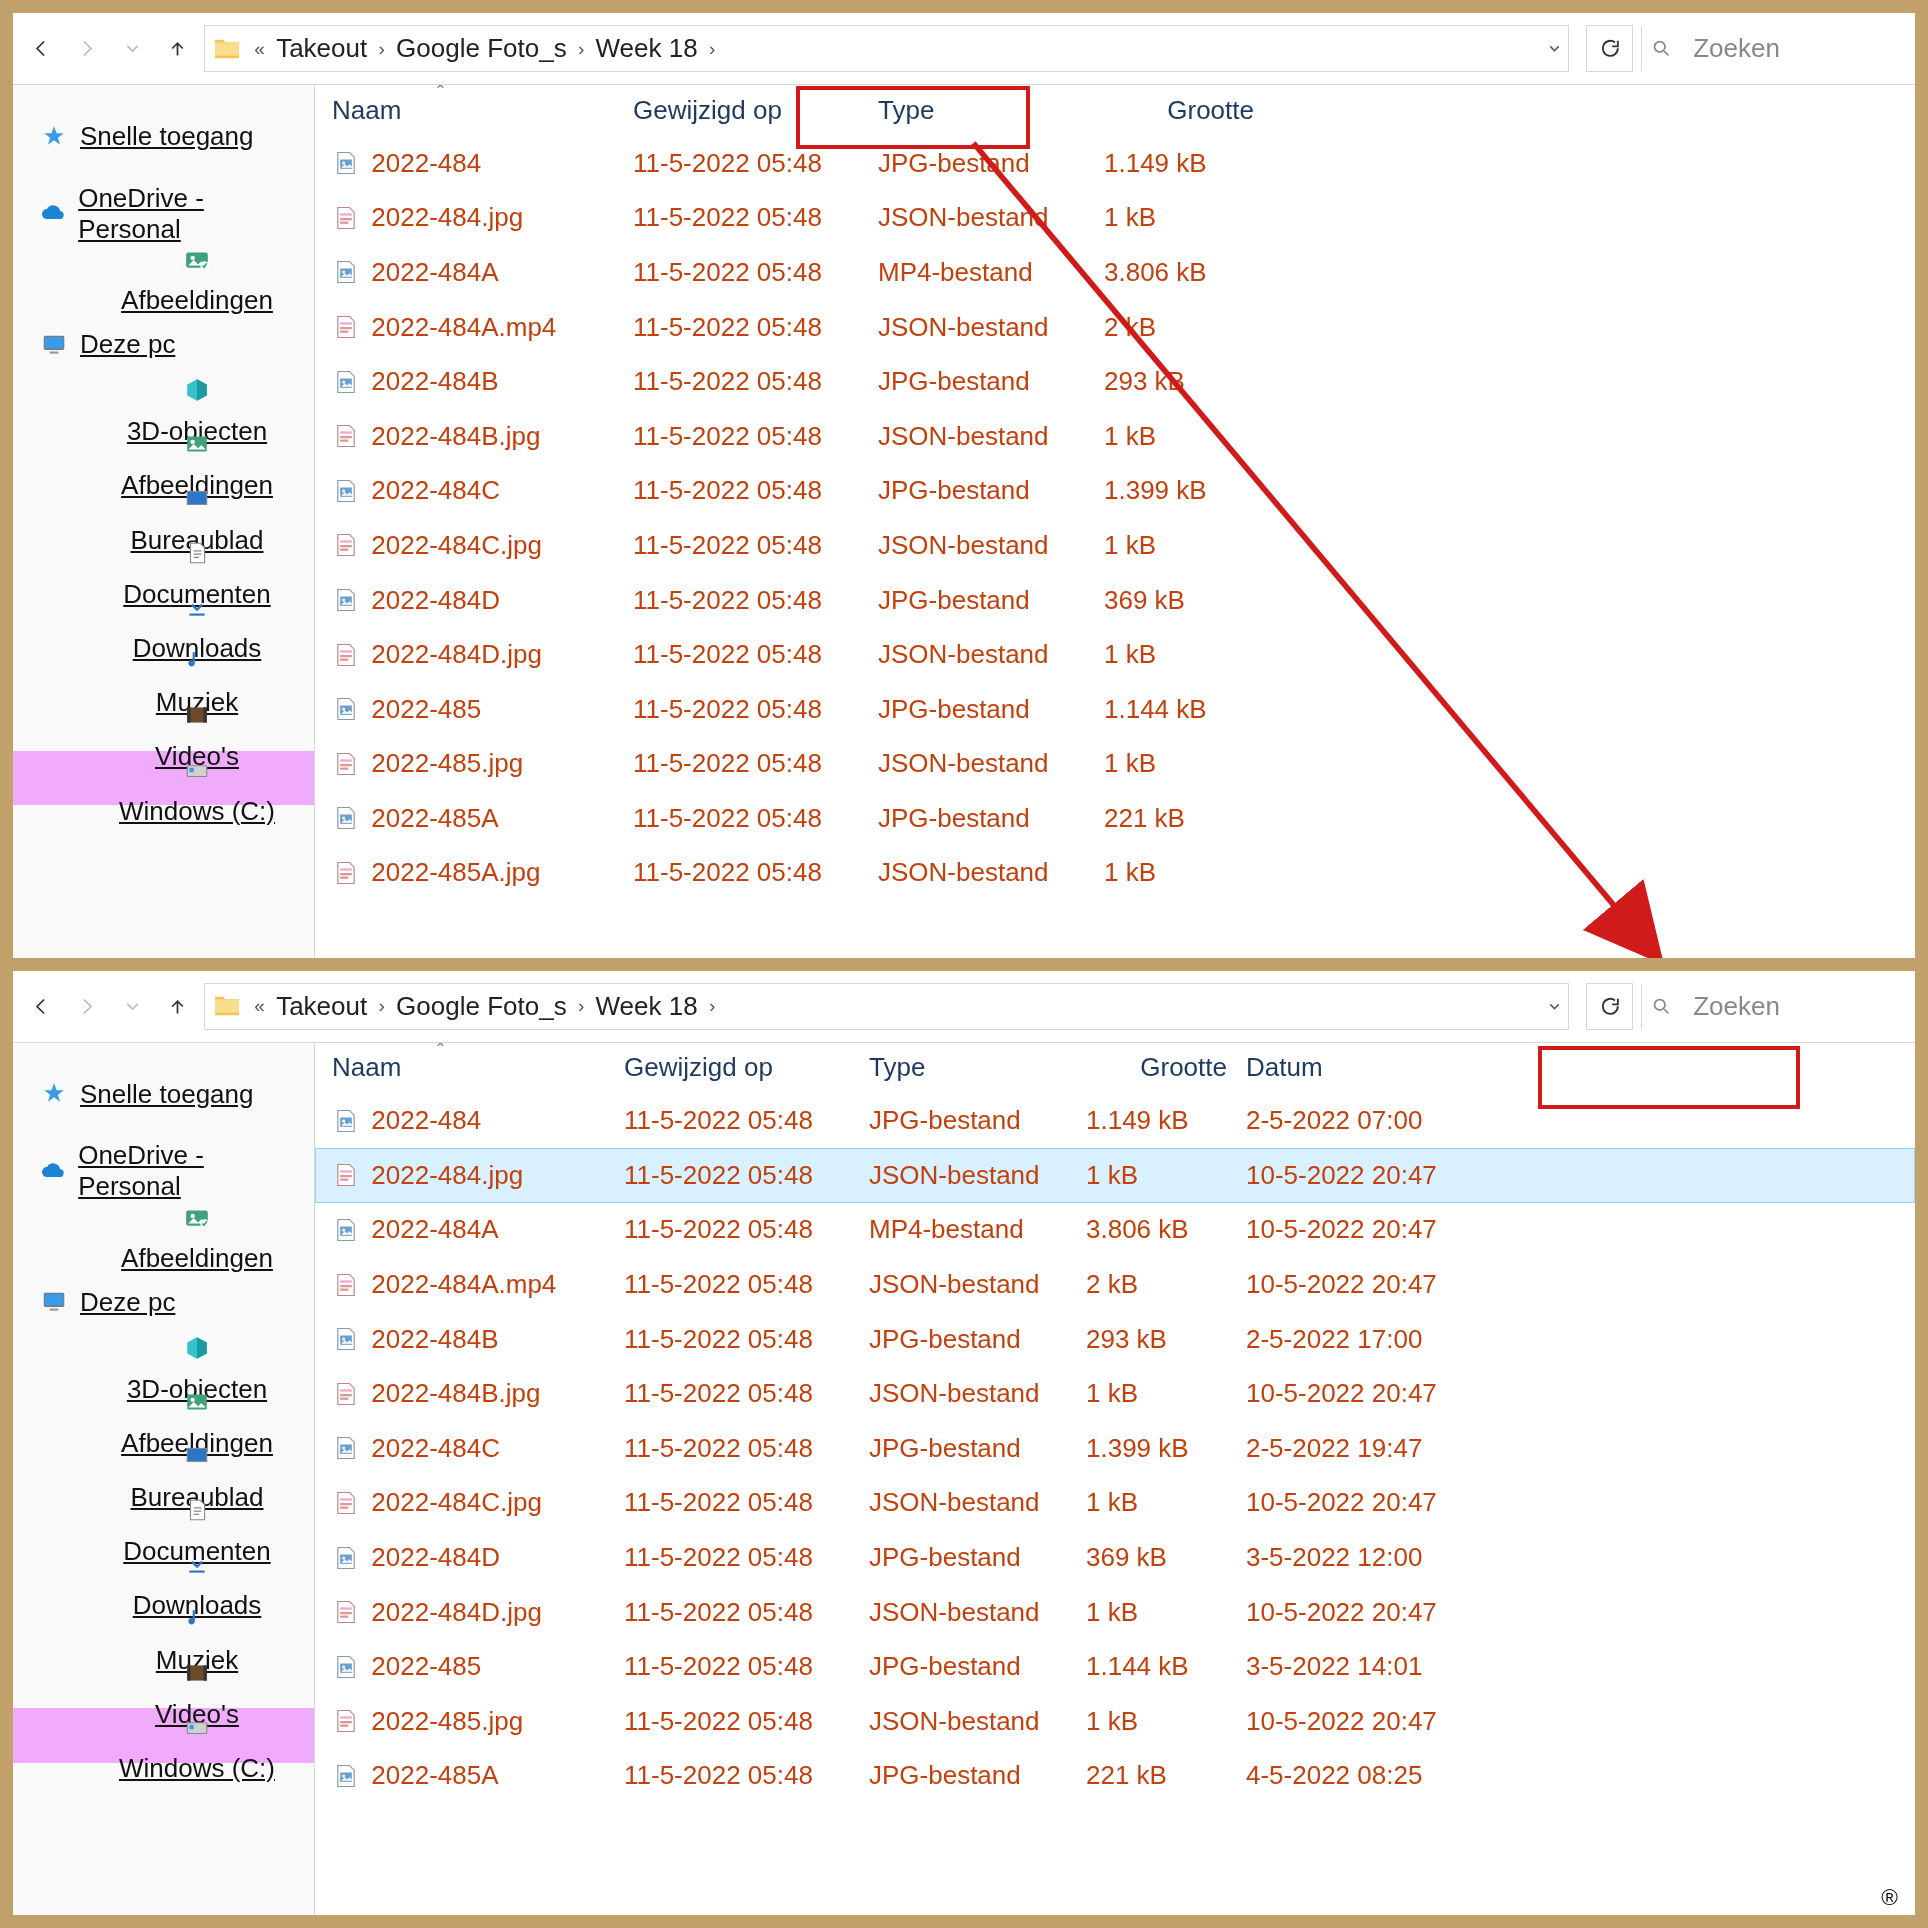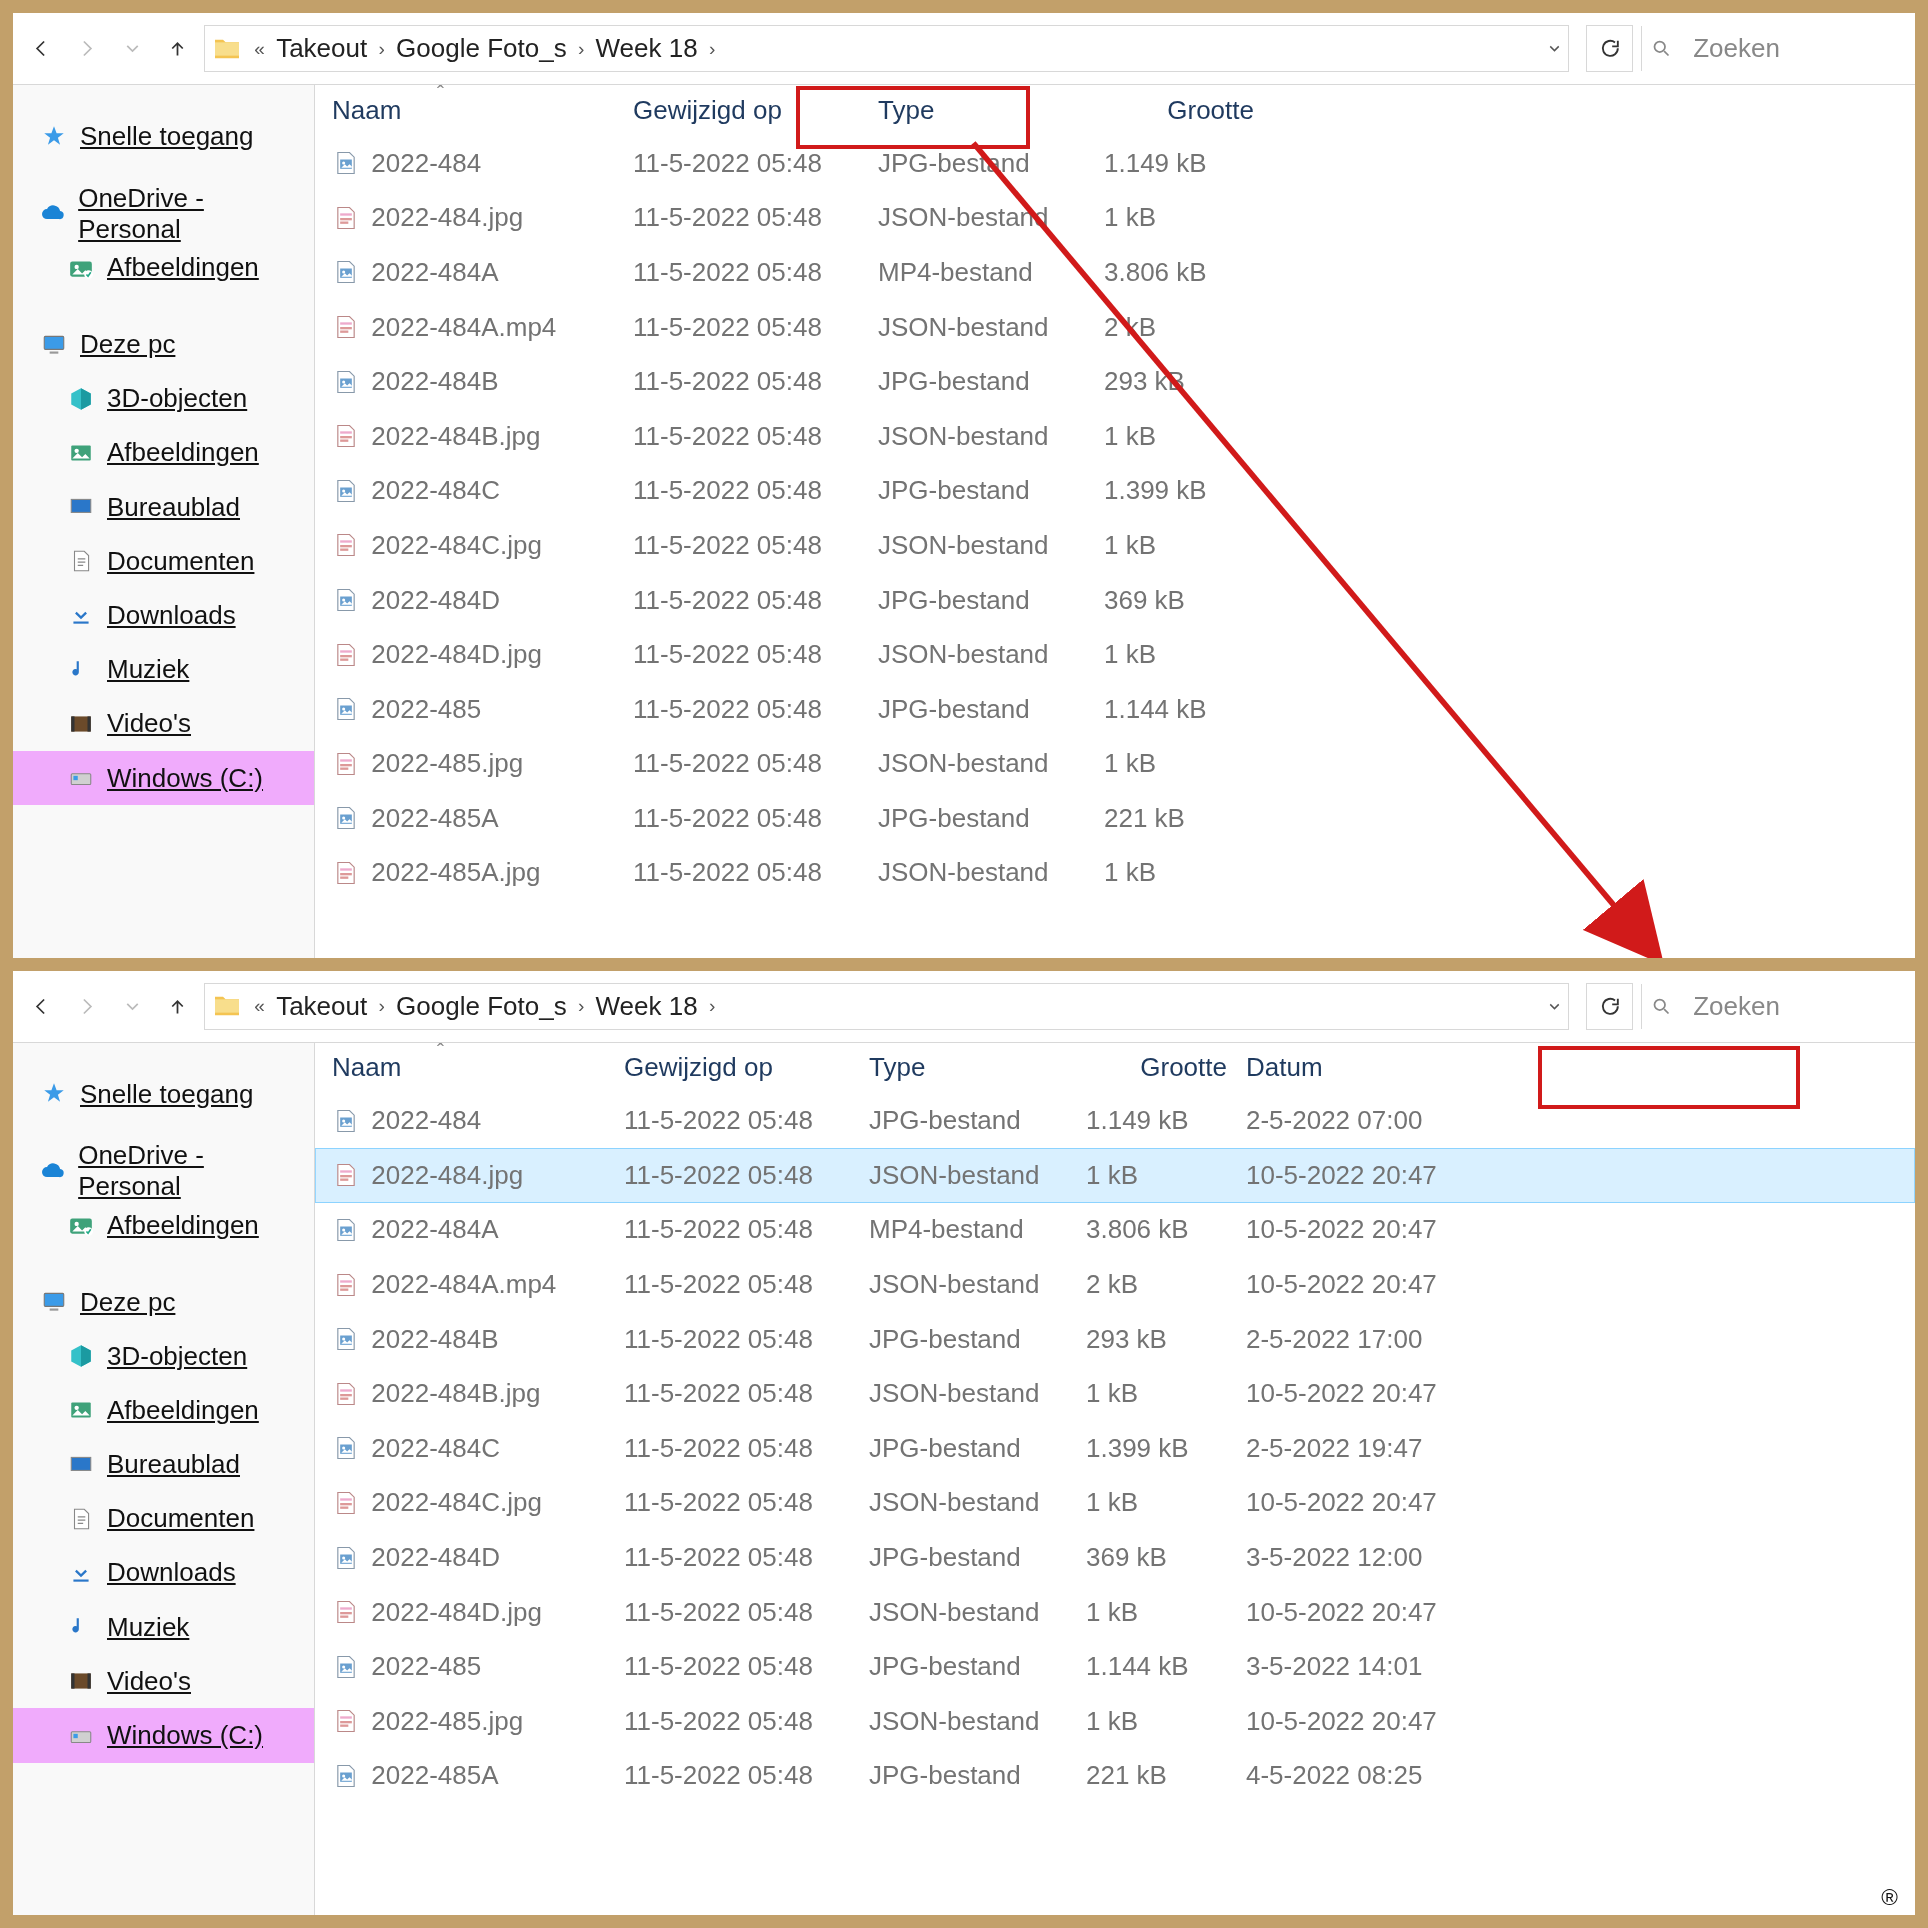--- a/index.html
+++ b/index.html
@@ -76,21 +76,21 @@
     width:301px;flex:0 0 301px;background:var(--panel);
     border-right:0.9px solid var(--border);
     padding:24.5px 0 0 0;
   }
   .side .item{
     display:flex;align-items:center;gap:13px;
     padding:5.6px 17px 5.6px 28px;height:43px;
     color:#111;
     text-decoration:underline;
   }
-  .side .item.sub{padding-left:55px;}
+  .side .item.sub{padding-left:84px;flex-direction:column;}
   .side .item.sel{background:#f0abfc;}
   .side .item .ic{width:26px;height:26px;display:flex;align-items:center;justify-content:center;}
   .side .spacer{height:22.6px;}
   
   .list{flex:1;display:flex;flex-direction:column;overflow:hidden;}
   .cols{
     display:grid;
     padding:9.4px 0 9.4px 17px;
     color:var(--text);
     border-bottom:0.9px solid transparent;
@@ -100,21 +100,21 @@
   .cols5{grid-template-columns:292px 245px 217px 160px 245px;}
   .cols .hd{font-weight:400;white-space:nowrap;}
   .cols .right{text-align:right;padding-right:19px;}
   .sortmark{
     position:absolute;top:-3.8px;left:122px;color:#888;font-size:21px;
   }
   .rows{flex:1;overflow:hidden;}
   .row{
     display:grid;align-items:center;
     padding:2.8px 0 2.8px 17px;height:49px;
-    color:#737373;
+    color:#c2410c;
   }
   .row.sel{background:var(--sel);box-shadow:inset 0 0 0 0.9px var(--sel-border);}
   .row .name{display:flex;align-items:center;gap:11.3px;}
   .row .ic{width:28px;height:28px;flex:0 0 28px;}
   .row .val{white-space:nowrap;overflow:hidden;text-overflow:ellipsis;}
   .row .right{padding-right:19px;}
   
   svg{display:block}
   
   .annot{

